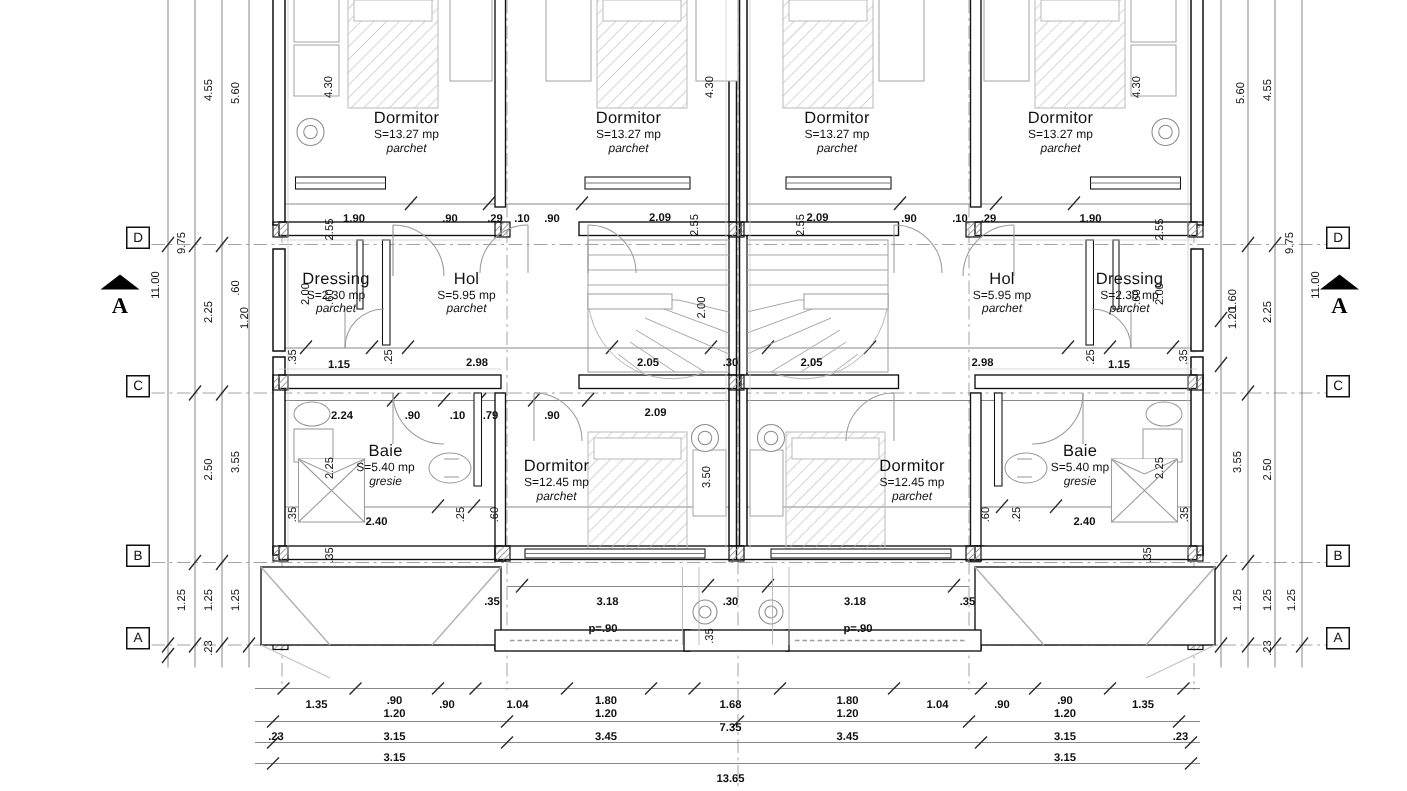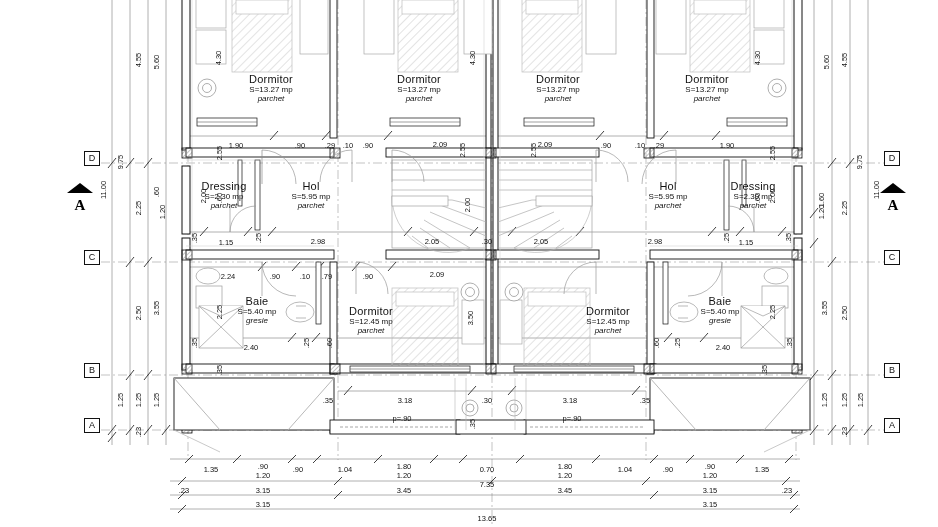--- a/index.html
+++ b/index.html
@@ -11,21 +11,21 @@
   .room-area{font-size:8px;}
   .room-fin{font-size:8px;font-style:italic;}
   .dim{font-size:7.5px;color:#111;}
   .dimv{font-size:7.5px;color:#111;transform-origin:0 0;}
   .gridlab{position:absolute;width:14px;height:13px;border:1px solid #111;
            font-size:9px;line-height:13px;text-align:center;background:#fff;color:#111;}
   .sect{position:absolute;font-size:15px;font-weight:bold;color:#000;font-family:"Liberation Serif",serif;}
   .tri{position:absolute;width:0;height:0;border-left:13px solid transparent;
        border-right:13px solid transparent;border-bottom:10px solid #000;}
   .ctr{transform:translate(-50%,-50%);}
-  .cx{transform:translateX(-50%);}
+  .cx{transform:translateX(-50%);font-weight:bold;}
 </style>
 </head>
 <body>
 
 <div id="plan">
 
 <svg width="938" height="527" viewBox="0 0 938 527">
   <defs>
     <pattern id="diag" width="6" height="6" patternUnits="userSpaceOnUse" patternTransform="rotate(45)">
       <line x1="0" y1="0" x2="0" y2="6" stroke="#b9b9b9" stroke-width="0.8"></line>
@@ -515,21 +515,21 @@
       <div class="lbl dimv" style="left: 840px; top: 400px; transform: rotate(-90deg) translate(-50%, 0px);">1.25</div>
       <div class="lbl dimv" style="left: 856px; top: 400px; transform: rotate(-90deg) translate(-50%, 0px);">1.25</div>
       <div class="lbl dimv" style="left: 840px; top: 432px; transform: rotate(-90deg) translate(-50%, 0px);">.23</div>
       <div class="lbl dim cx" style="left: 211px; top: 465px;">1.35</div>
       <div class="lbl dim cx" style="left: 263px; top: 462px;">.90</div>
       <div class="lbl dim cx" style="left: 263px; top: 471px;">1.20</div>
       <div class="lbl dim cx" style="left: 298px; top: 465px;">.90</div>
       <div class="lbl dim cx" style="left: 345px; top: 465px;">1.04</div>
       <div class="lbl dim cx" style="left: 404px; top: 462px;">1.80</div>
       <div class="lbl dim cx" style="left: 404px; top: 471px;">1.20</div>
-      <div class="lbl dim cx" style="left: 487px; top: 465px;">0.70</div>
+      <div class="lbl dim cx" style="left: 487px; top: 465px;">1.68</div>
       <div class="lbl dim cx" style="left: 565px; top: 462px;">1.80</div>
       <div class="lbl dim cx" style="left: 565px; top: 471px;">1.20</div>
       <div class="lbl dim cx" style="left: 625px; top: 465px;">1.04</div>
       <div class="lbl dim cx" style="left: 668px; top: 465px;">.90</div>
       <div class="lbl dim cx" style="left: 710px; top: 462px;">.90</div>
       <div class="lbl dim cx" style="left: 710px; top: 471px;">1.20</div>
       <div class="lbl dim cx" style="left: 762px; top: 465px;">1.35</div>
       <div class="lbl dim cx" style="left: 184px; top: 486px;">.23</div>
       <div class="lbl dim cx" style="left: 263px; top: 486px;">3.15</div>
       <div class="lbl dim cx" style="left: 404px; top: 486px;">3.45</div>

